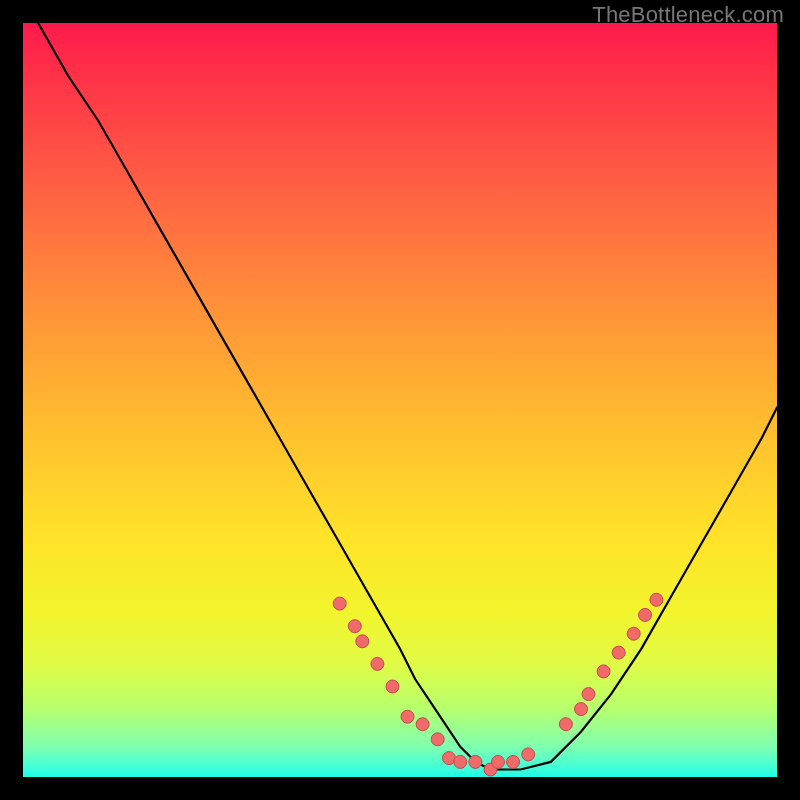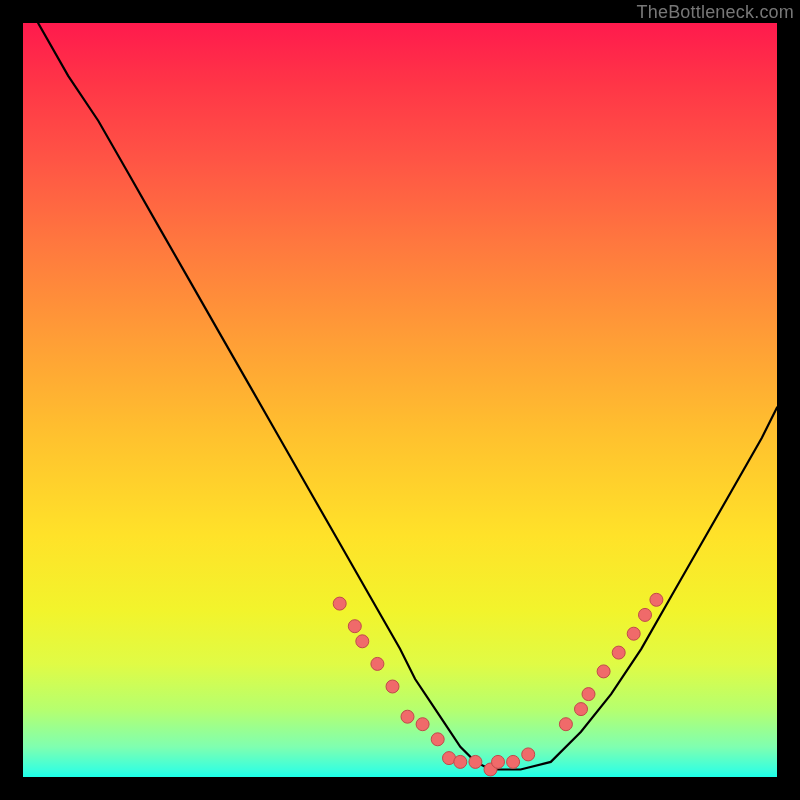--- a/index.html
+++ b/index.html
@@ -37,23 +37,23 @@
       #f2f42c 78%,
       #e0fb45 85%,
       #b6ff6e 91%,
       #7fffb0 96%,
       #3bffdc 99%,
       #1cffe8 100%);
   }
   .watermark {
     position: absolute;
     top: 2px;
-    right: 6px;
+    right: 16px;
     color: #777;
-    font-size: 18px;
+    font-size: 22px;
     font-weight: 500;
     letter-spacing: 0.2px;
   }
   svg.curve {
     position: absolute;
     left: 23px;
     top: 23px;
     width: 754px;
     height: 754px;
   }

